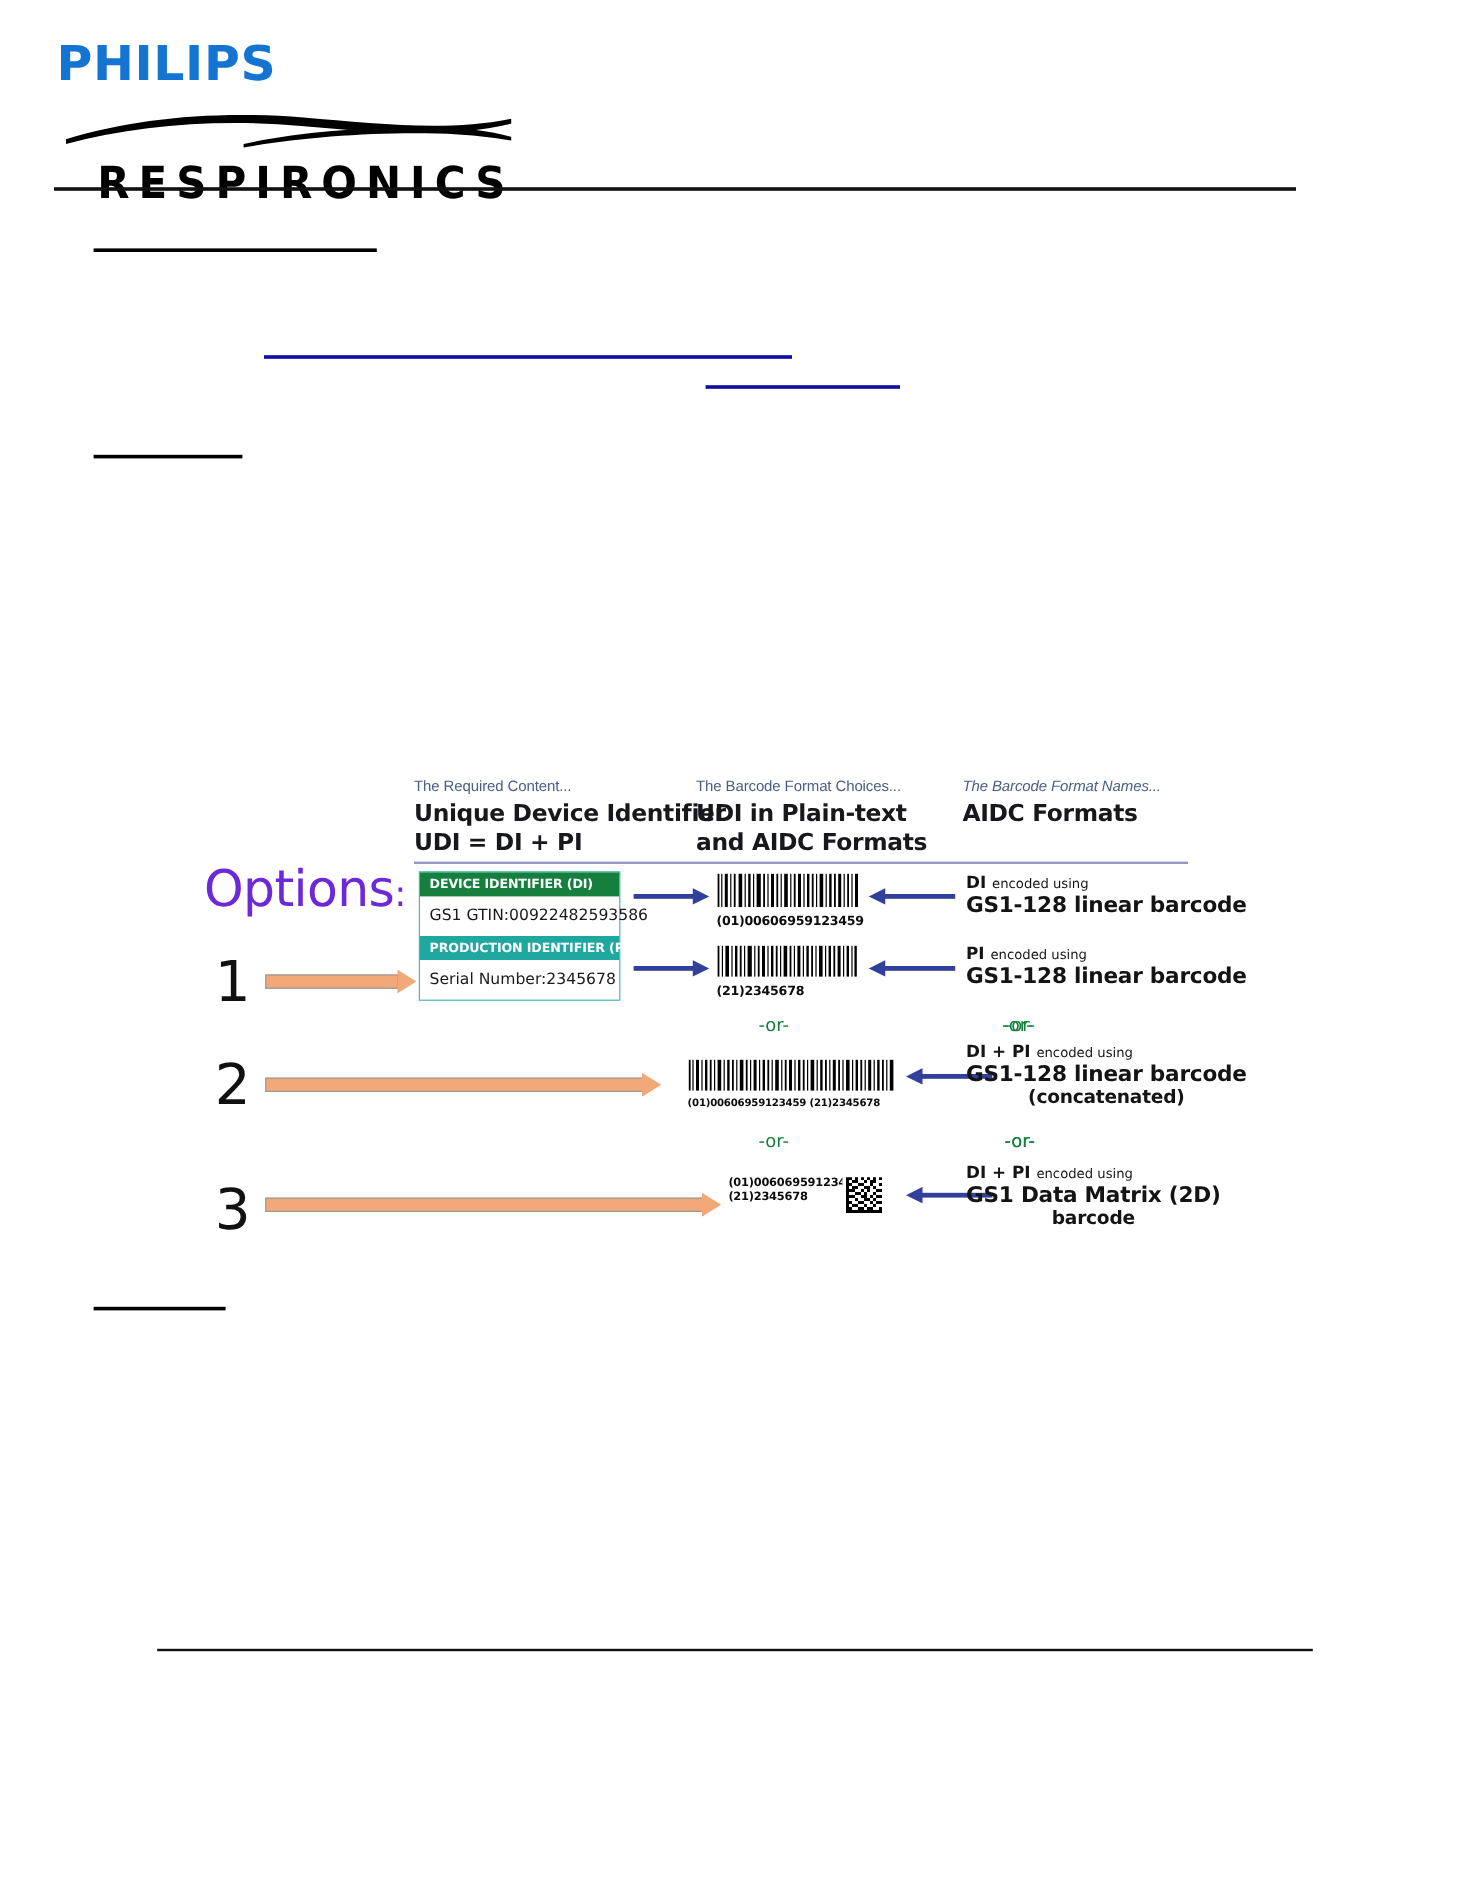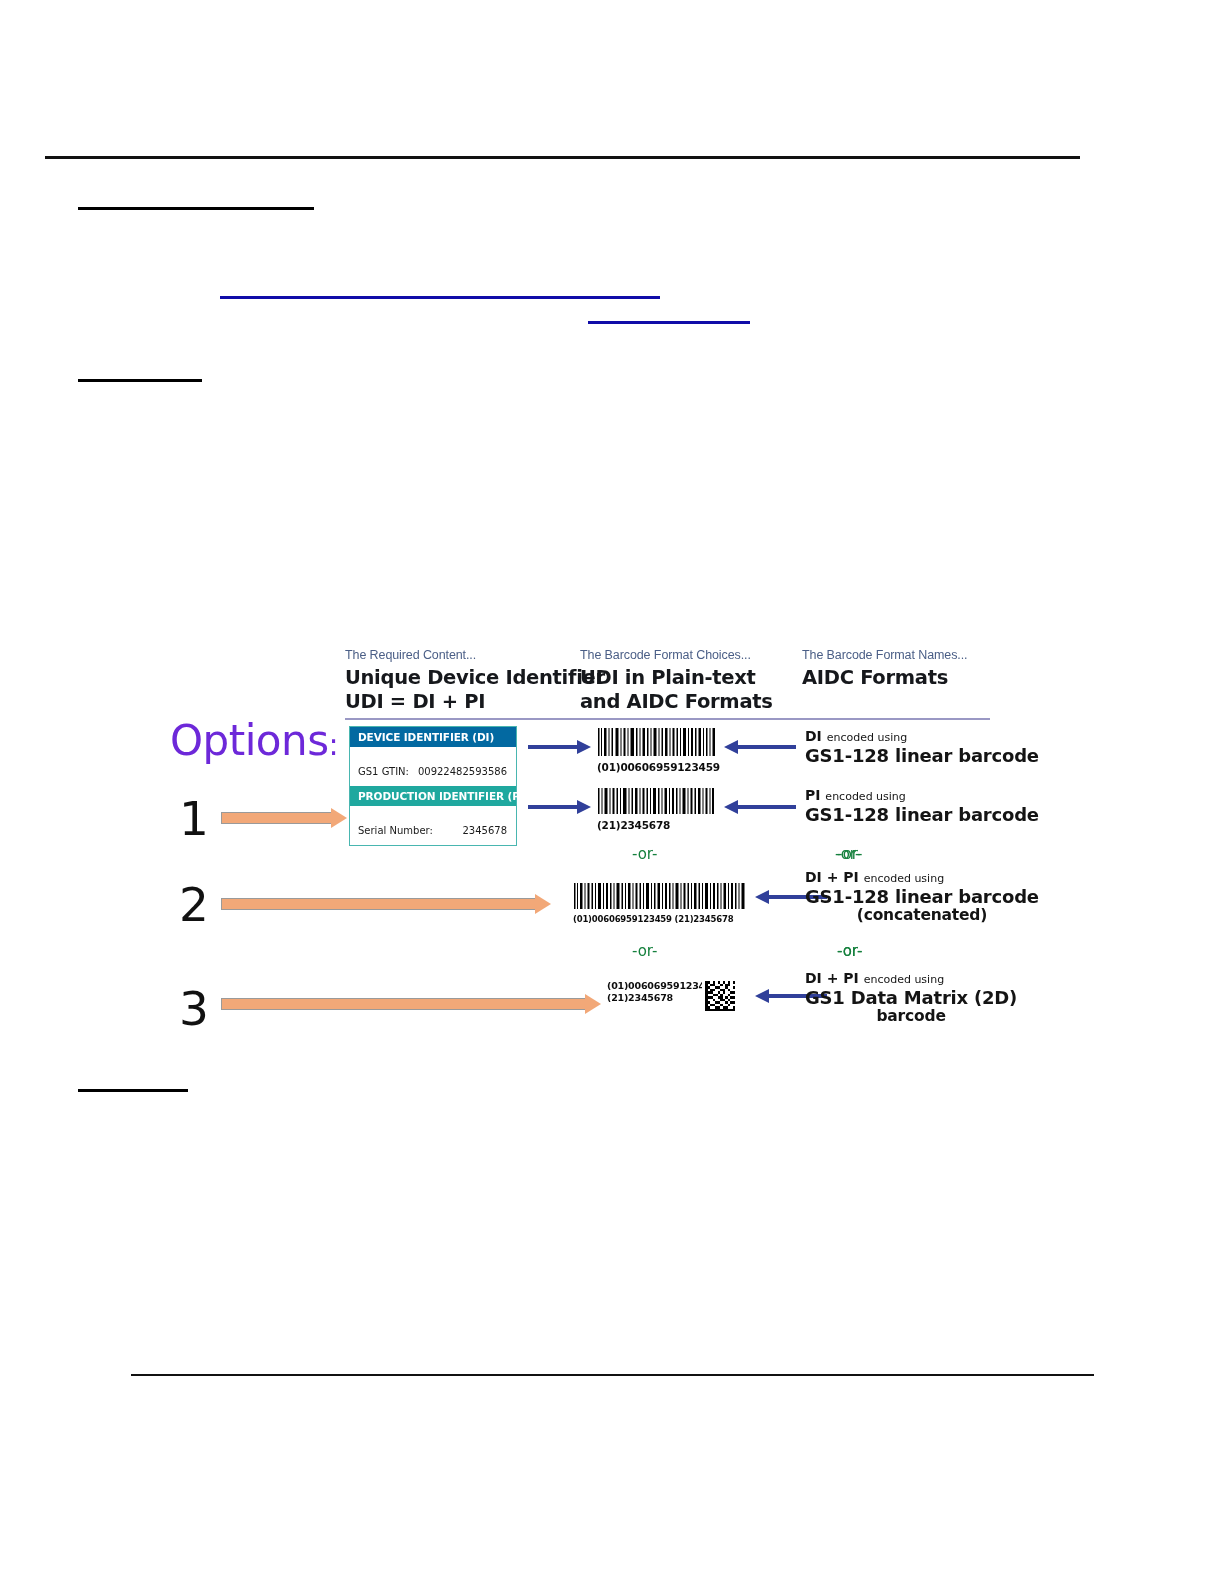--- a/index.html
+++ b/index.html
@@ -100,27 +100,27 @@
   
   .id-table{
     position:absolute;left:184px;top:86px;width:168px;
     border:1px solid #49b6b0;box-sizing:border-box;background:#ffffff;
   }
   .id-head{
     font-family:"DejaVu Sans", sans-serif;
     font-weight:700;font-size:10.5px;color:#ffffff;
     padding:4px 7px 4px 8px;letter-spacing:-0.1px;white-space:nowrap;
   }
-  .id-head.di{background:#0369a1;}
+  .id-head.di{background:#15803d;}
   .id-head.pi{background:#1FA89F;}
   .id-row{
     display:flex;justify-content:space-between;align-items:center;
-    padding:19px 9px 9px 8px;
-    font-family:"DejaVu Sans", sans-serif;
-    font-size:10px;color:#1a1a1a;white-space:nowrap;text-align:right;
+    padding:9px 9px 9px 8px;
+    font-family:"DejaVu Sans", sans-serif;
+    font-size:13px;color:#1a1a1a;white-space:nowrap;text-align:right;
   }
   .id-row .val{font-variant-numeric:tabular-nums;}
 
   
   .bc{position:absolute;}
   .bc .bars{width:100%;background:#ffffff;}
   .bc .cap{
     font-family:"DejaVu Sans", sans-serif;
     font-weight:700;color:#0d0d0d;white-space:nowrap;
     margin-top:1px;letter-spacing:-0.2px;
@@ -156,39 +156,49 @@
   .footer-rule{
     position:absolute;left:131px;top:1374px;width:963px;height:2px;
     background:#111111;
   }
 </style>
 </head>
 <body>
 
 <div class="page">
 
+  <div class="logo-block">
+    <div class="philips-word">PHILIPS</div>
+    <div class="wave-wrap">
+      <svg width="375" height="45" viewBox="0 0 375 45">
+        <path d="M2 30 C60 12, 130 6, 200 12 C260 17, 320 24, 373 13 L373 17 C320 30, 258 24, 198 19 C130 13, 62 18, 2 34 Z" fill="#000000"></path>
+        <path d="M150 34 C200 23, 270 18, 330 21 C348 22, 362 25, 373 28 L373 31 C360 29, 346 27, 329 26 C269 23, 200 28, 150 37 Z" fill="#000000"></path>
+      </svg>
+    </div>
+    <div class="resp-word">RESPIRONICS</div>
+  </div>
   <div class="header-rule"></div>
 
   <div class="ul-black" style="left:78px;top:207px;width:236px;"></div>
   <div class="ul-blue" style="left:220px;top:296px;width:440px;"></div>
   <div class="ul-blue" style="left:588px;top:321px;width:162px;"></div>
   <div class="ul-black" style="left:78px;top:379px;width:124px;"></div>
   <div class="ul-black" style="left:78px;top:1089px;width:110px;"></div>
 
   <div class="diagram">
 
     <div class="col-kicker" style="left:180px;top:8px;">The Required Content...</div>
     <div class="col-title" style="left:180px;top:26px;">Unique Device Identifier</div>
     <div class="col-title" style="left:180px;top:50px;">UDI  =  DI + PI</div>
 
     <div class="col-kicker" style="left:415px;top:8px;">The Barcode Format Choices...</div>
     <div class="col-title" style="left:415px;top:26px;">UDI in Plain-text</div>
     <div class="col-title" style="left:415px;top:50px;">and AIDC Formats</div>
 
-    <div class="col-kicker" style="left:637px;top:8px;">The Barcode Format Names...</div>
+    <div class="col-kicker" style="left:637px;top:8px;font-style:italic;">The Barcode Format Names...</div>
     <div class="col-title" style="left:637px;top:26px;">AIDC Formats</div>
 
     <div class="head-rule"></div>
 
     <div class="options-label">
       <span>Options</span><span class="colon">:</span>
     </div>
 
     <div class="opt-num" style="left:14px;top:155px;">1</div>
     <div class="opt-num" style="left:14px;top:241px;">2</div>

